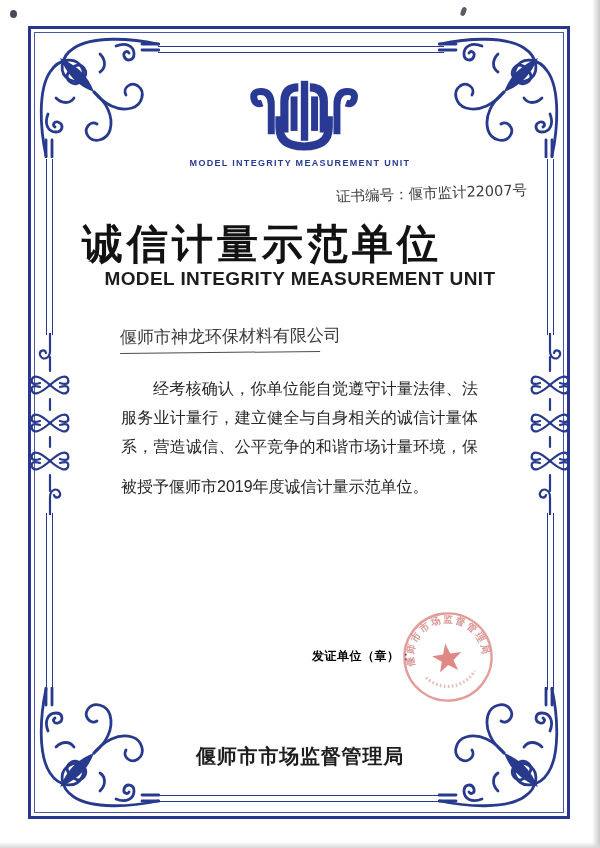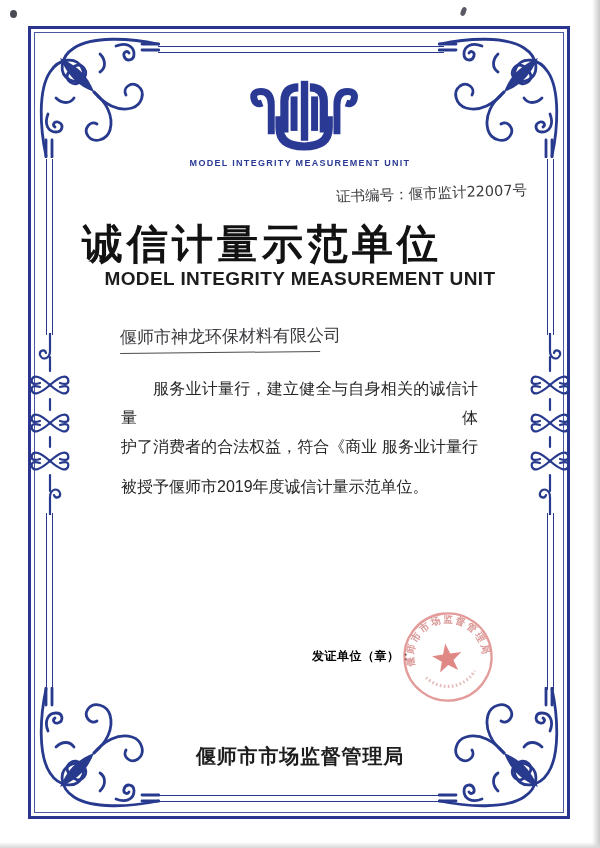--- a/index.html
+++ b/index.html
@@ -195,22 +195,23 @@
   <span>证书编号：</span><span>偃市监计22007号</span>
 </div>
 
 <div class="title-zh">诚信计量示范单位</div>
 <div class="title-en">MODEL INTEGRITY MEASUREMENT UNIT</div>
 
 <div class="company">偃师市神龙环保材料有限公司</div>
 
 <div class="body-text">
 
+<div class="body-line">经考核确认，你单位能自觉遵守计量法律、法</div>
     <div class="body-line">服务业计量行，建立健全与自身相关的诚信计量体</div>
-    <div class="body-line">护了消费者的合法权益，符合《商业 服务业计量行</div>
+    <div class="body-line">系，营造诚信、公平竞争的和谐市场计量环境，保</div>
     <div class="body-line">被授予偃师市2019年度诚信计量示范单位。</div>
   </div>
 
 <div class="issuer-label">发证单位（章）：</div>
 
 <div class="seal">
   <svg viewBox="0 0 110 110">
     <defs>
       <path id="sealArc" d="M17,55 A38,38 0 1 1 93,55"></path>
     </defs>

